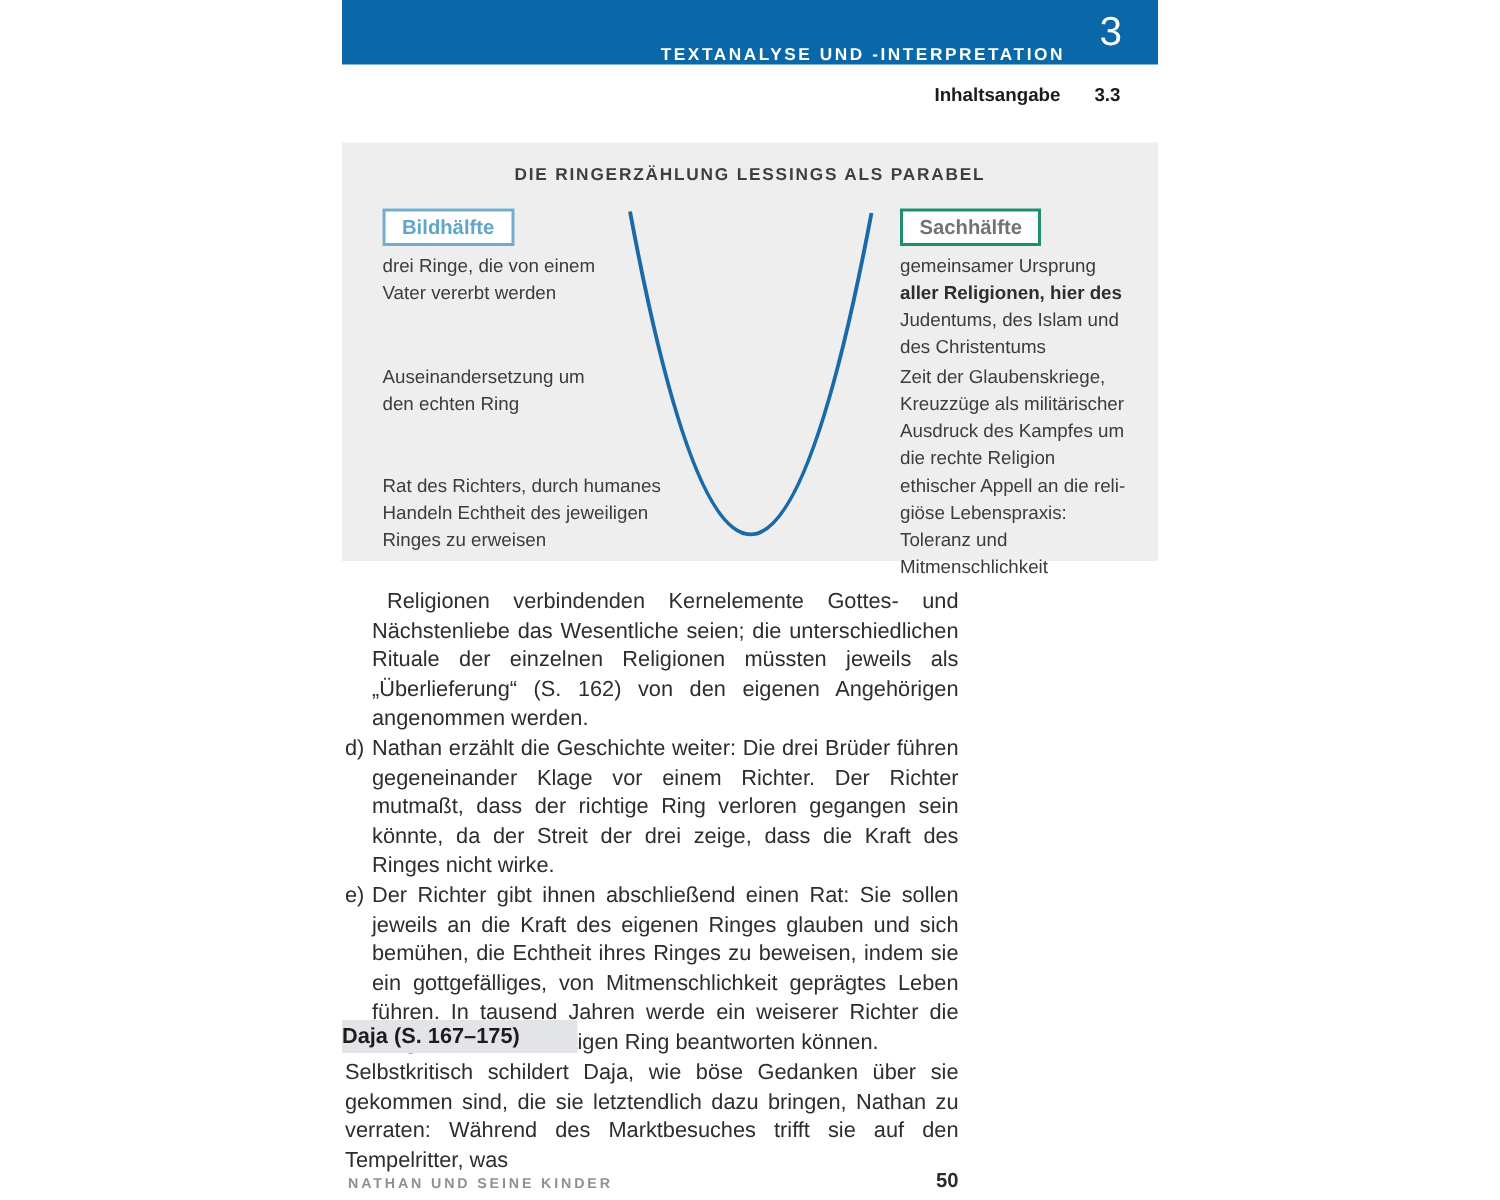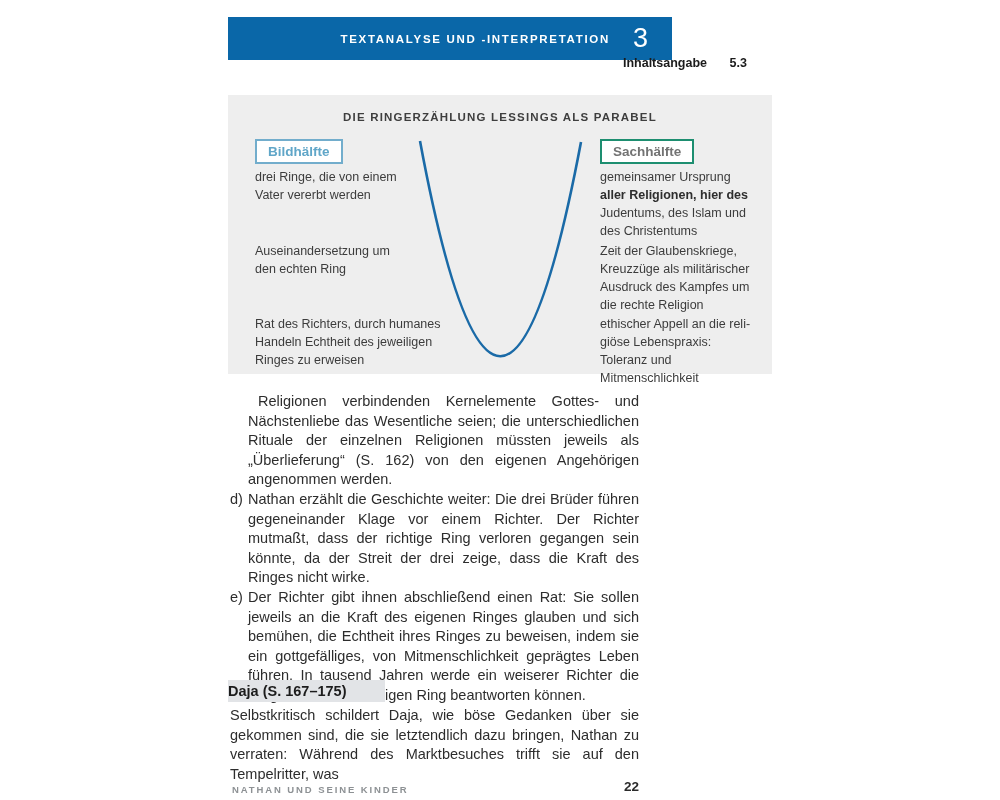--- a/index.html
+++ b/index.html
@@ -8,23 +8,23 @@
     font-family: "Liberation Sans", sans-serif;
     background: #ffffff;
     position: relative;
     color: #2d2d2d;
   }
   .page { position: absolute; left: 0; top: 0; width: 1000px; height: 800px; background: #fff; overflow: hidden; }
   .content { position: absolute; left: 228px; top: 0; width: 544px; height: 800px; }
 
   
   .header-bar {
-    position: absolute; left: 0; top: 17px; width: 444px; height: 43px;
+    position: absolute; left: 0; top: 0; width: 544px; height: 43px;
     background: #0a67a8;
-    display: flex; align-items: center; justify-content: flex-end;
+    display: flex; align-items: flex-end; justify-content: flex-end;
   }
   .header-title {
     color: #ffffff; font-size: 11.5px; font-weight: bold; letter-spacing: 1.7px;
   }
   .header-chapter-num {
     width: 62px; padding-right: 24px; text-align: right;
     color: #ffffff; font-size: 27px; font-weight: 400; line-height: 43px;
   }
 
   
@@ -100,21 +100,21 @@
 <div class="page">
   <div class="content">
 
     <div class="header-bar">
       <span class="header-title">TEXTANALYSE UND -INTERPRETATION</span>
       <span class="header-chapter-num">3</span>
     </div>
 
     <div class="subheader">
       <span class="subheader-label">Inhaltsangabe</span>
-      <span class="subheader-num">5.3</span>
+      <span class="subheader-num">3.3</span>
     </div>
 
     <div class="diagram">
       <svg class="curve-svg" viewBox="0 0 544 279" xmlns="http://www.w3.org/2000/svg">
         <path d="M 192 46 Q 272 476 353 47" fill="none" stroke-width="2.6" stroke="#1a6aa7"></path>
       </svg>
       <div class="diagram-title">DIE RINGERZÄHLUNG LESSINGS ALS PARABEL</div>
 
       <div class="tag tag-left">Bildhälfte</div>
       <div class="tag tag-right">Sachhälfte</div>
@@ -142,16 +142,16 @@
         <span class="list-marker">e)</span>
         <span>Der Richter gibt ihnen abschließend einen Rat: Sie sollen jeweils an die Kraft des eigenen Ringes glauben und sich bemühen, die Echtheit ihres Ringes zu beweisen, indem sie ein gottgefälliges, von Mitmenschlichkeit geprägtes Leben führen. In tausend Jahren werde ein weiserer Richter die Frage nach dem richtigen Ring beantworten können.</span>
       </div>
     </div>
 
     <div class="section-heading">Daja (S. 167–175)</div>
 
     <p class="closing-para">Selbstkritisch schildert Daja, wie böse Gedanken über sie gekom­men sind, die sie letztendlich dazu bringen, Nathan zu verraten: Während des Marktbesuches trifft sie auf den Tempelritter, was</p>
 
     <div class="footer-book-title">NATHAN UND SEINE KINDER</div>
-    <div class="footer-page-num">22</div>
+    <div class="footer-page-num">50</div>
 
   </div>
 </div>
 
 </body></html>

